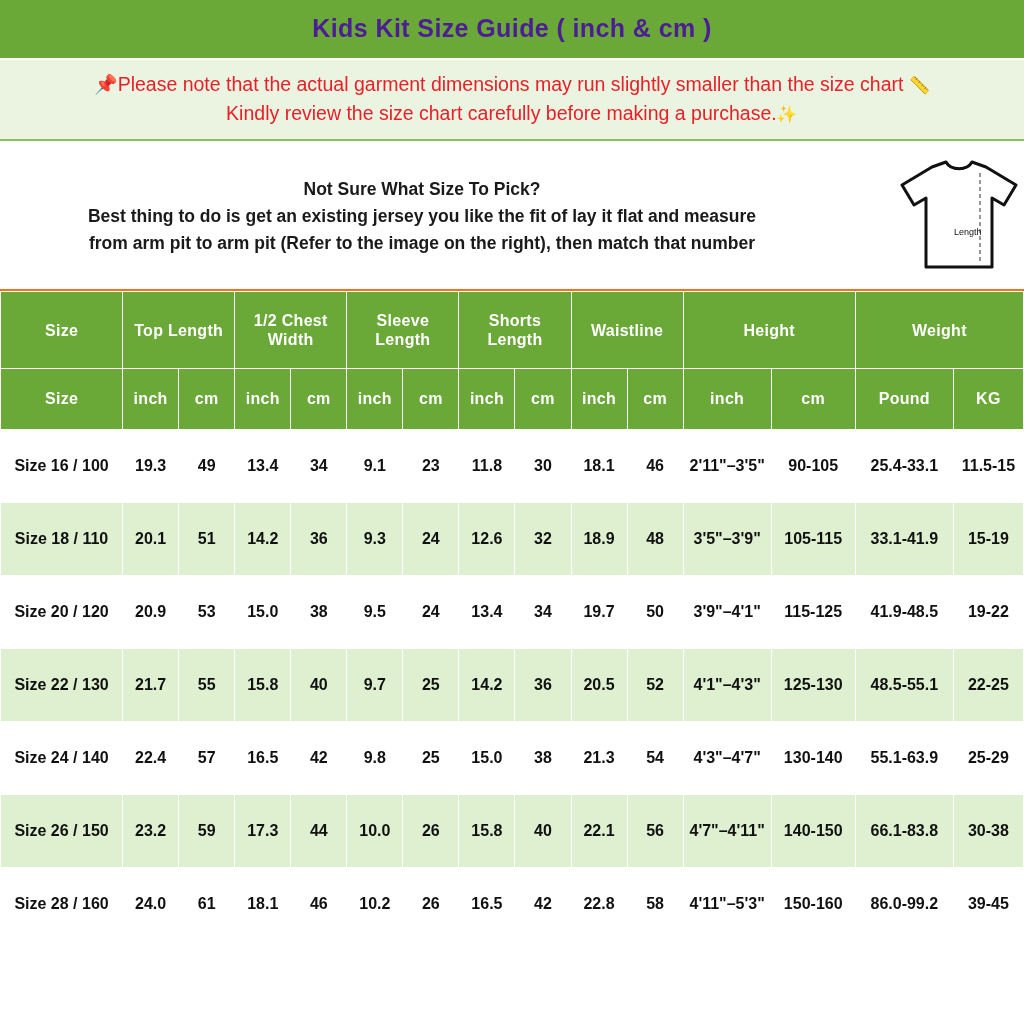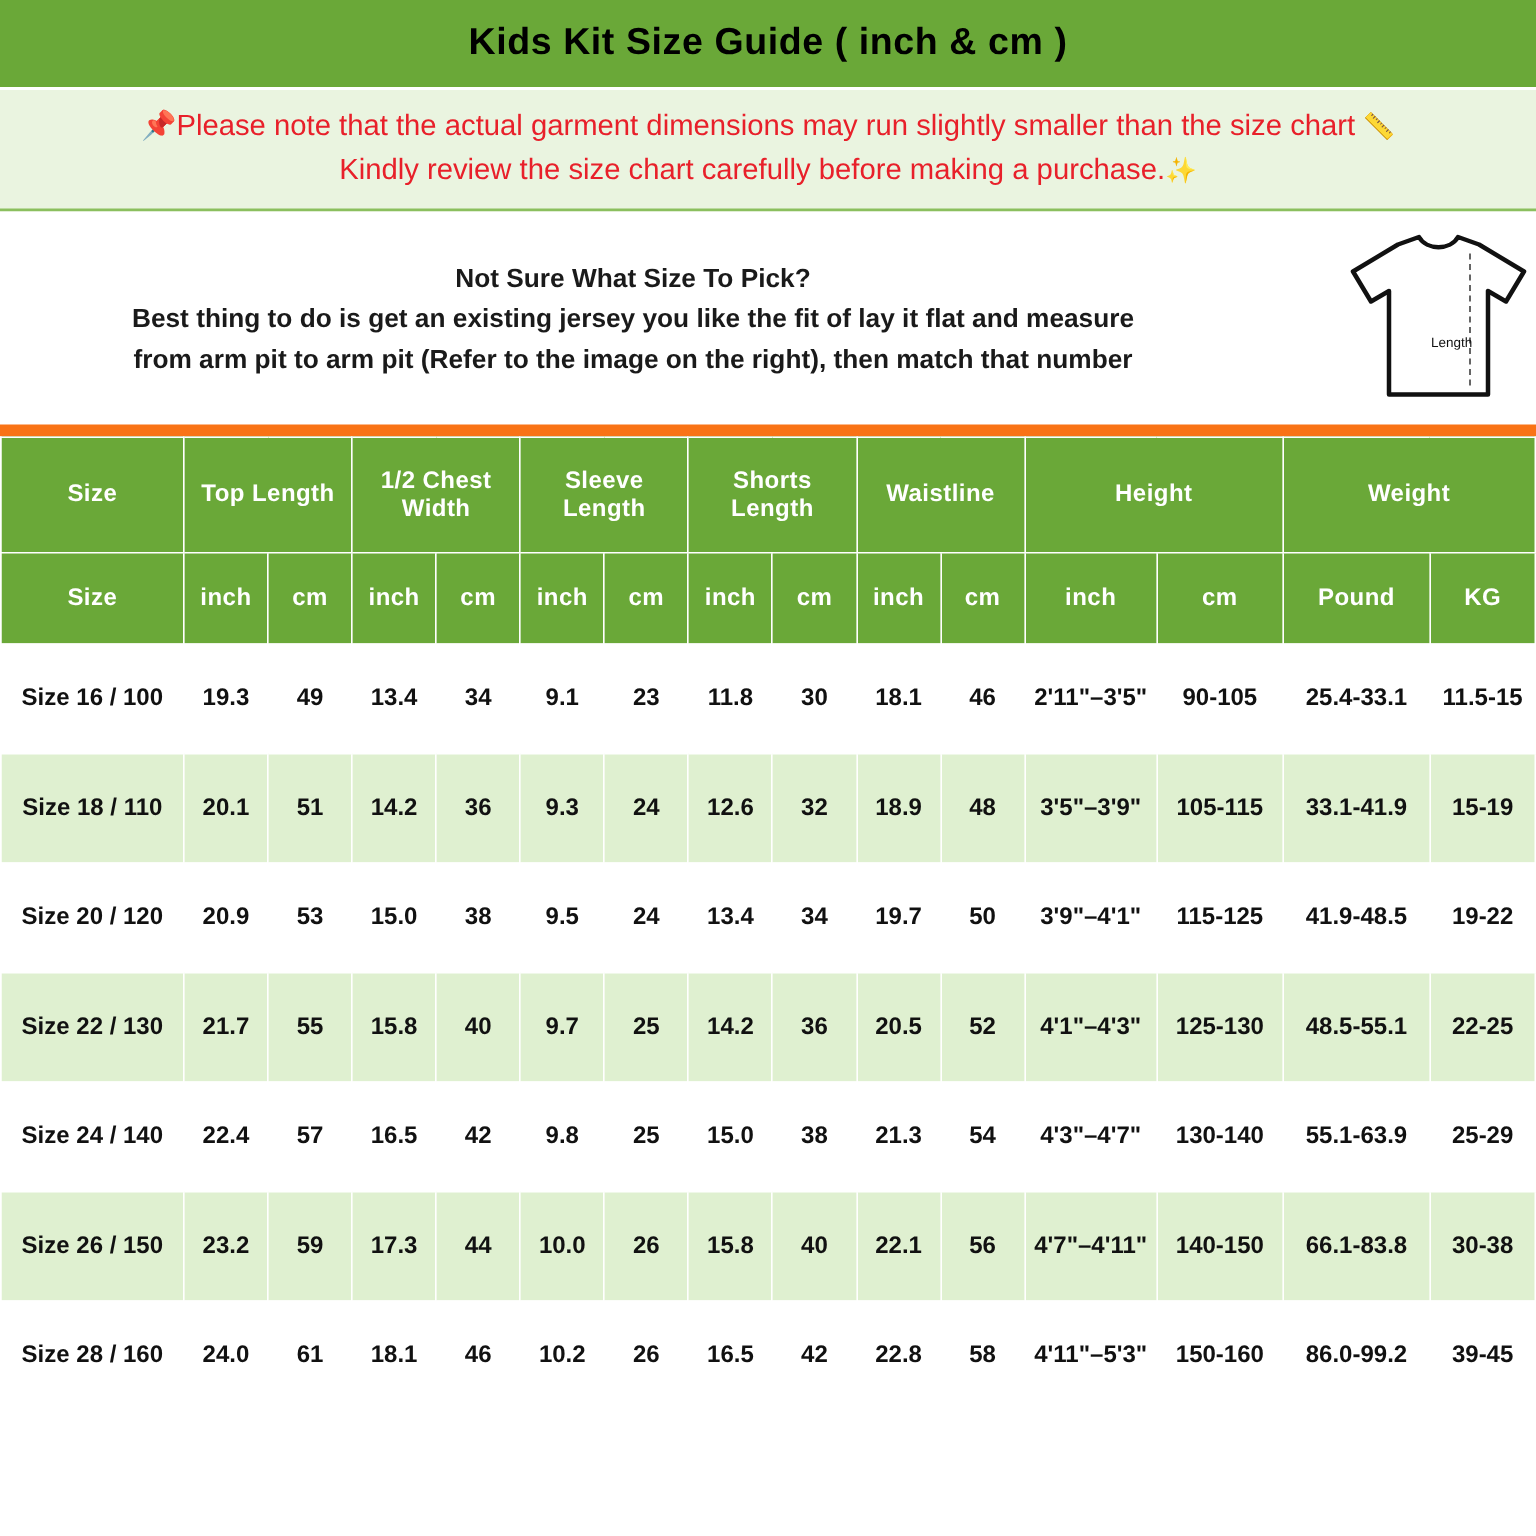--- a/index.html
+++ b/index.html
@@ -17,21 +17,21 @@
     width: 1024px;
     height: 1024px;
     box-sizing: border-box;
     display: flex;
     flex-direction: column;
     background: #ffffff;
   }
   
   .title-bar {
     background: #6aa838;
-    color: #000000;
+    color: #4c1d95;
     text-align: center;
     font-size: 25px;
     font-weight: bold;
     letter-spacing: 0.4px;
     padding: 14px 0 15px 0;
     border-bottom: 2px solid #ffffff;
   }
   .note-bar {
     background: #eaf4e0;
     padding: 10px 14px 12px 14px;
@@ -55,21 +55,21 @@
   }
   .sparkle {
     color: #e8202a;
     font-size: 17px;
   }
   
   .advice-bar {
     display: flex;
     align-items: center;
     padding: 8px 0 6px 0;
-    border-bottom: 8px solid #f97316;
+    border-bottom: 2px solid #f97316;
     background: #ffffff;
     min-height: 150px;
     box-sizing: border-box;
   }
   .advice-text {
     flex: 1;
     text-align: center;
     color: #1a1a1a;
     font-size: 17.5px;
     font-weight: bold;

